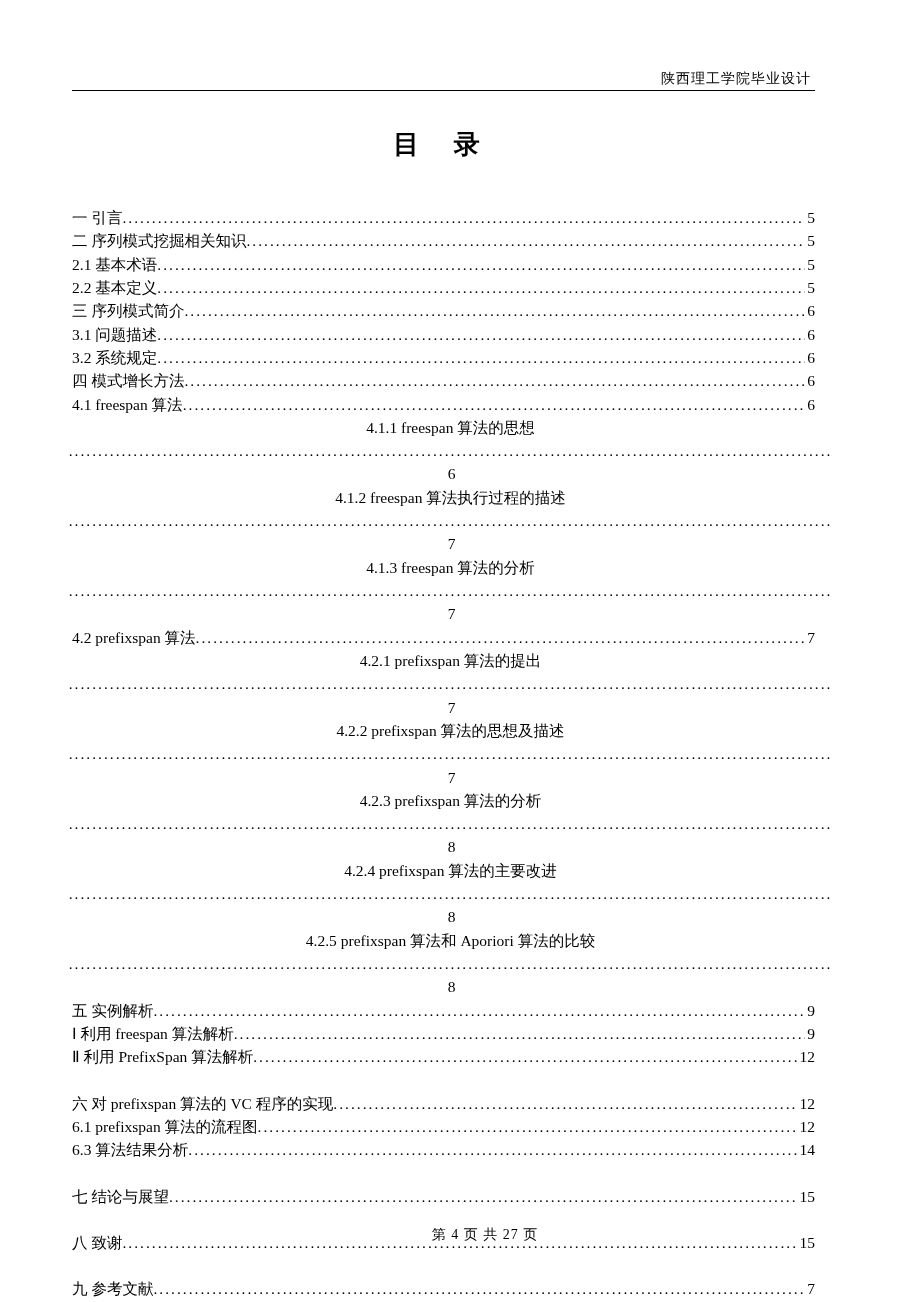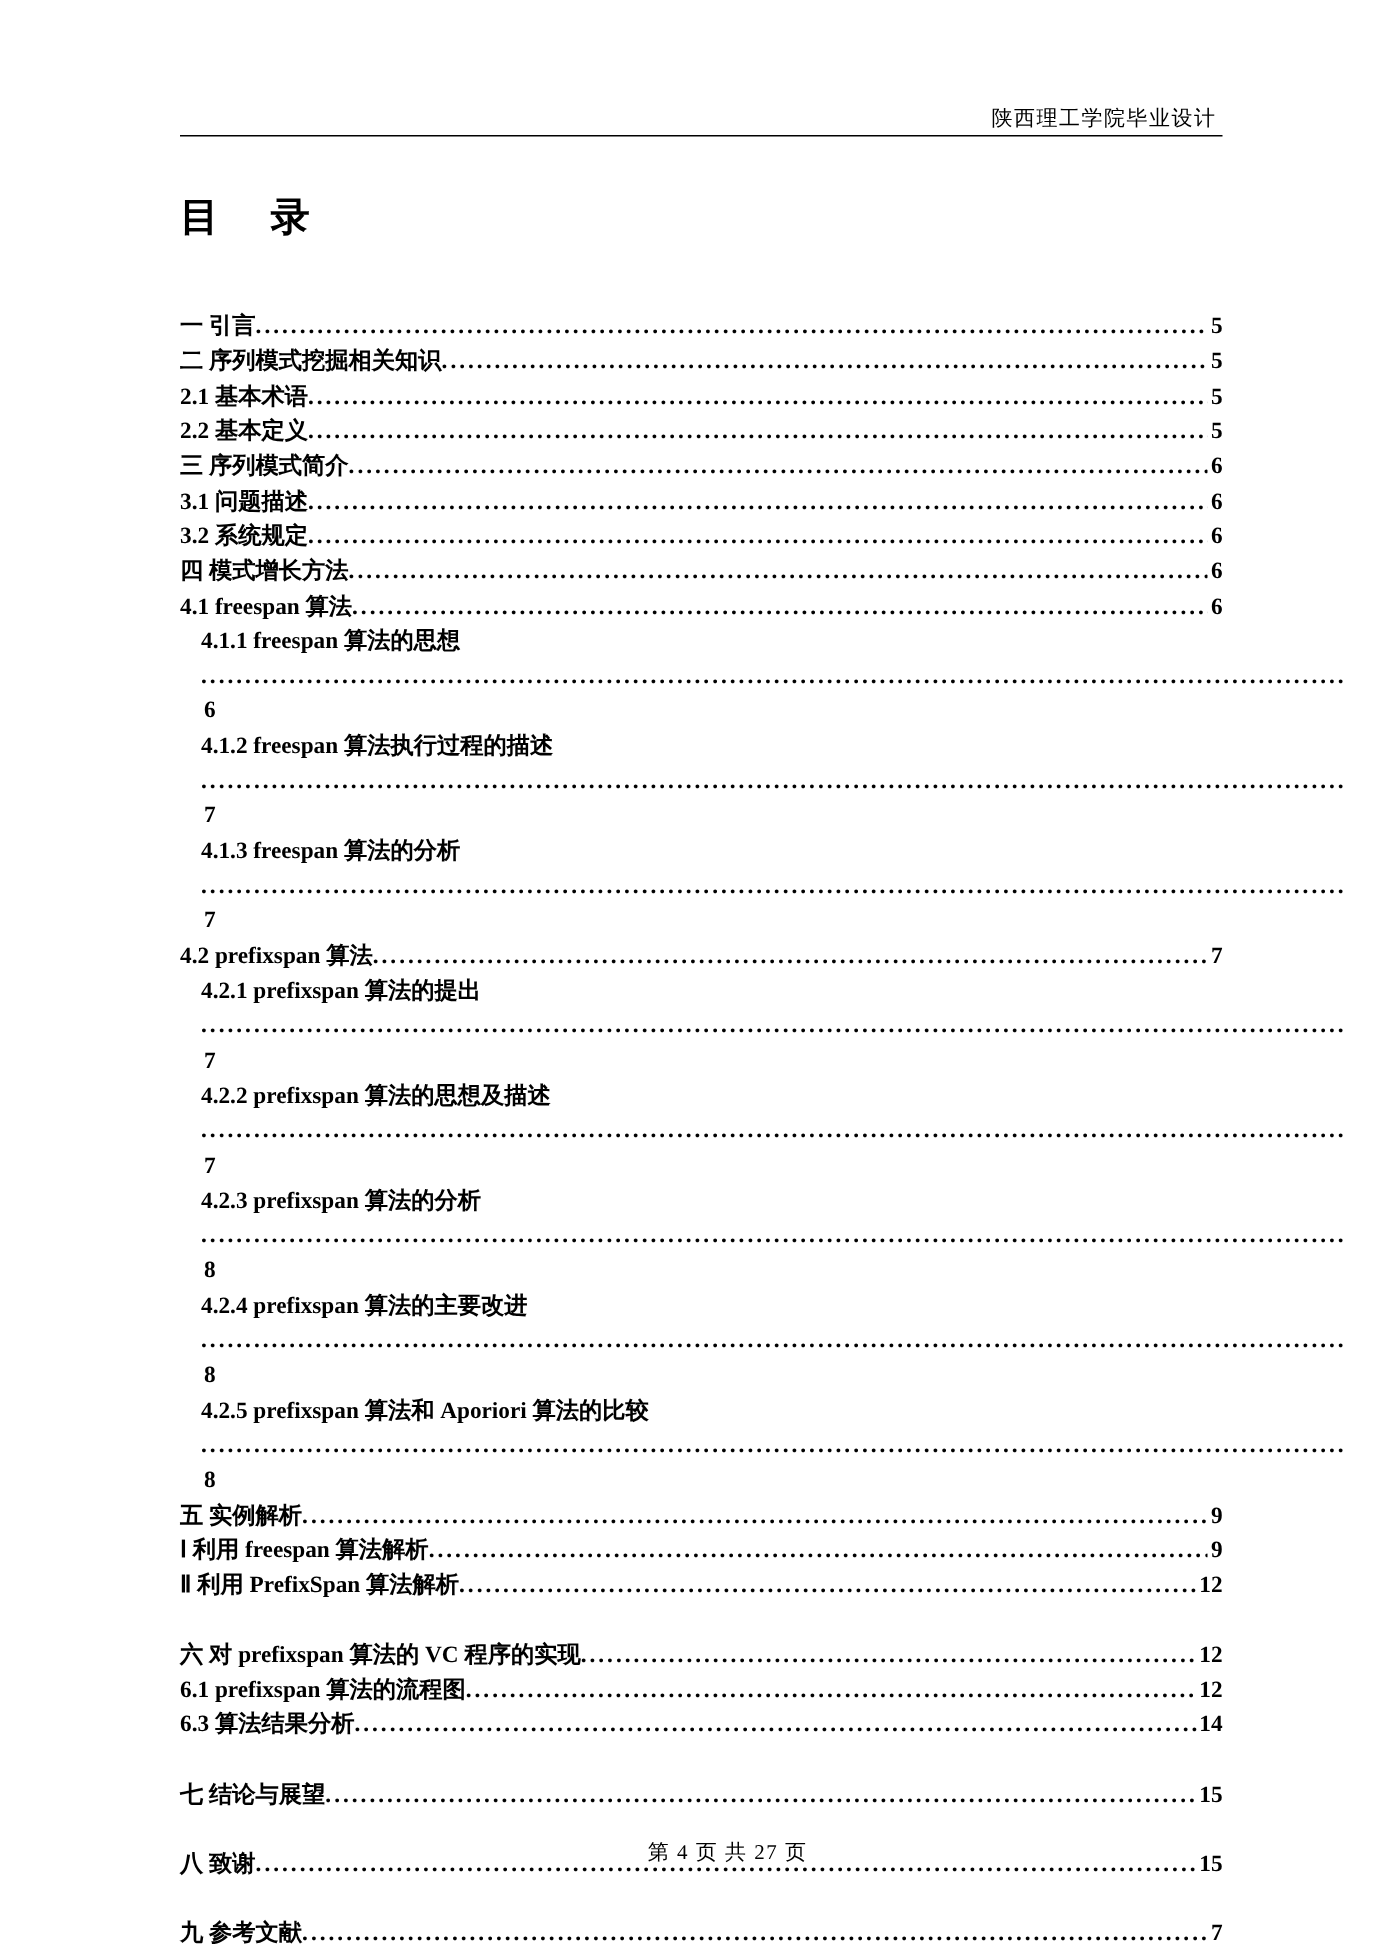--- a/index.html
+++ b/index.html
@@ -7,50 +7,49 @@
     background: #fff;
     width: 920px;
     height: 1302px;
     font-family: "SimSun", "宋体", serif;
     color: #000;
     position: relative;
   }
   .page {
     width: 920px;
     height: 1302px;
-    padding: 70px 105px 0 120px;
+    padding: 70px 105px 0 72px;
   }
   .header-line {
     border-bottom: 1.5px solid #000;
     margin-bottom: 6px;
   }
   .header-text {
     text-align: right;
     font-size: 14px;
     letter-spacing: 1px;
     padding-right: 4px;
     padding-bottom: 2px;
   }
   .title {
-    text-align: left;
+    text-align: center;
     font-size: 26px;
     font-weight: bold;
     letter-spacing: 14px;
     margin-top: 36px;
     margin-bottom: 44px;
   }
   .toc {
     font-size: 15.5px;
     line-height: 1.505;
   }
   .toc-row {
     display: flex;
-    align-items: flex-start;
+    align-items: center;
     white-space: nowrap;
-    font-weight: bold;
   }
   .toc-row.indent1 { padding-left: 14px; flex-direction: column; }
   .toc-row .label { flex: 0 0 auto; }
   .toc-row .dots {
     flex: 1 1 auto;
     overflow: hidden;
     letter-spacing: 2px;
   }
   .toc-row .dots::after {
     content: "..................................................................................................................................";

